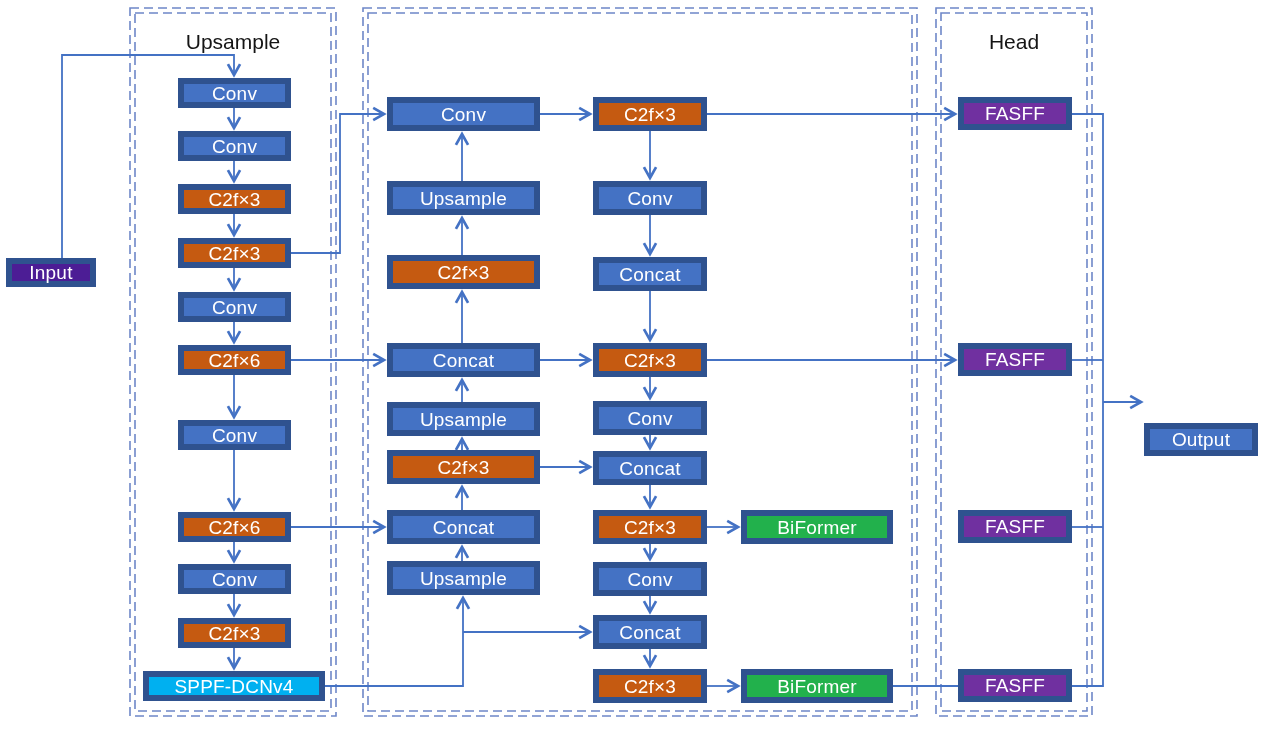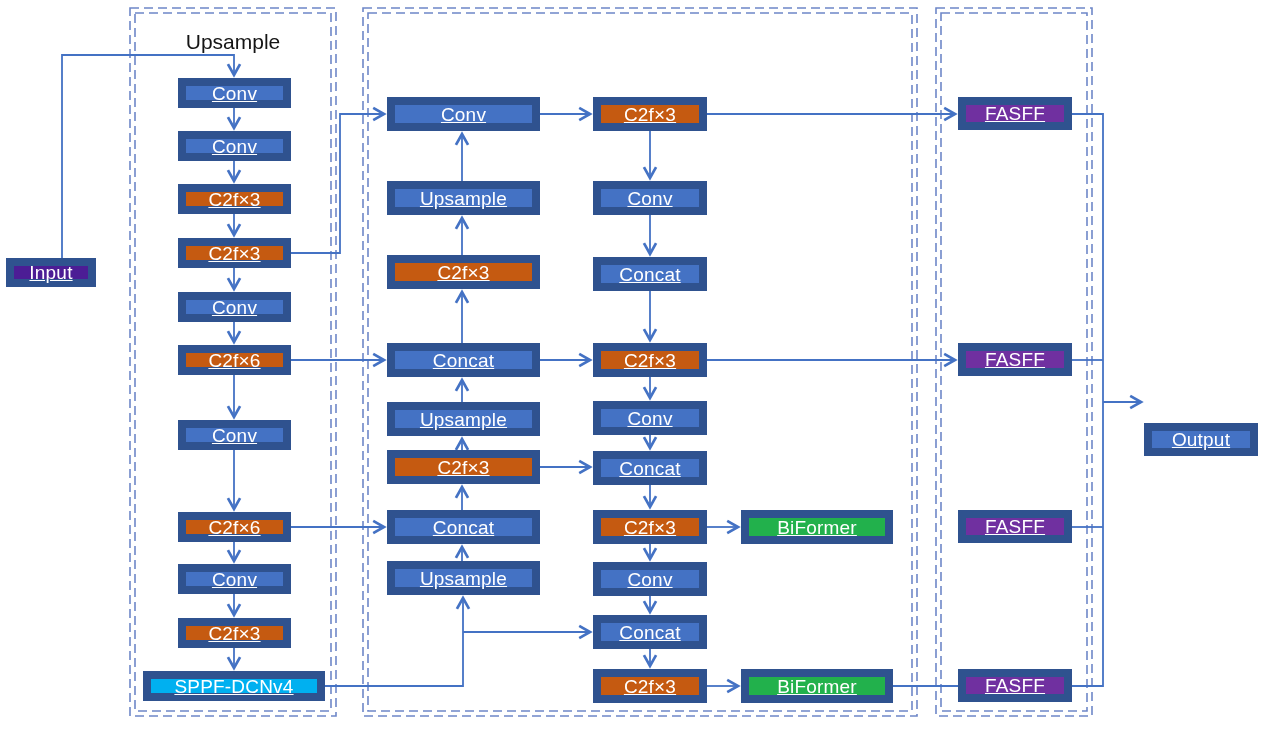--- a/index.html
+++ b/index.html
@@ -8,26 +8,25 @@
     width:1265px;height:729px;
     background:#ffffff;
     font-family:"Liberation Sans", sans-serif;
     overflow:hidden;
   }
   #diagram-svg{position:absolute;left:0;top:0;}
   .node{
     position:absolute;
     display:flex;align-items:center;justify-content:center;
     color:#ffffff;
-    border:8px solid #fca5a5;
+    border:6px solid #fca5a5;
     box-sizing:border-box;
     line-height:1;
     white-space:nowrap;
     letter-spacing:0.2px;
-    text-decoration:underline;
   }
   .container-title{
     position:absolute;
     text-align:center;
     color:#151515;
     font-size:21px;
   }
 </style>
 </head>
 <body>
@@ -90,20 +89,21 @@
         <path d="M707,360 H955" fill="none" stroke="#4472C4" stroke-width="1.8" marker-end="url(#arrow)"></path>
         <path d="M893,686 H958" fill="none" stroke="#4472C4" stroke-width="1.8"></path>
         <path d="M1072,114 H1103 V686 H1072" fill="none" stroke="#4472C4" stroke-width="1.8"></path>
         <path d="M1072,360 H1103" fill="none" stroke="#4472C4" stroke-width="1.8"></path>
         <path d="M1072,527 H1103" fill="none" stroke="#4472C4" stroke-width="1.8"></path>
         <path d="M1103,402 H1141" fill="none" stroke="#4472C4" stroke-width="1.8" marker-end="url(#arrow)"></path>
       </g>
   </svg>
 
   <div class="container-title" style="left: 130px; width: 206px; top: 30px; color: rgb(21, 21, 21);">Upsample</div>
+  <div class="container-title" style="left: 936px; width: 156px; top: 30px; color: rgb(21, 21, 21);">Head</div>
 
   <div id="nodes">
       <div class="node" style="left: 6px; top: 258px; width: 90px; height: 29px; background: #4c1d95; border-color: rgb(47, 82, 143); color: rgb(255, 255, 255); font-size: 19px;">Input</div>
       <div class="node" style="left: 178px; top: 78px; width: 113px; height: 30px; background: rgb(68, 114, 196); border-color: rgb(47, 82, 143); color: rgb(255, 255, 255); font-size: 19px;">Conv</div>
       <div class="node" style="left: 178px; top: 131px; width: 113px; height: 30px; background: rgb(68, 114, 196); border-color: rgb(47, 82, 143); color: rgb(255, 255, 255); font-size: 19px;">Conv</div>
       <div class="node" style="left: 178px; top: 184px; width: 113px; height: 30px; background: rgb(197, 90, 17); border-color: rgb(47, 82, 143); color: rgb(255, 255, 255); font-size: 19px;">C2f×3</div>
       <div class="node" style="left: 178px; top: 238px; width: 113px; height: 30px; background: rgb(197, 90, 17); border-color: rgb(47, 82, 143); color: rgb(255, 255, 255); font-size: 19px;">C2f×3</div>
       <div class="node" style="left: 178px; top: 292px; width: 113px; height: 30px; background: rgb(68, 114, 196); border-color: rgb(47, 82, 143); color: rgb(255, 255, 255); font-size: 19px;">Conv</div>
       <div class="node" style="left: 178px; top: 345px; width: 113px; height: 30px; background: rgb(197, 90, 17); border-color: rgb(47, 82, 143); color: rgb(255, 255, 255); font-size: 19px;">C2f×6</div>
       <div class="node" style="left: 178px; top: 420px; width: 113px; height: 30px; background: rgb(68, 114, 196); border-color: rgb(47, 82, 143); color: rgb(255, 255, 255); font-size: 19px;">Conv</div>

